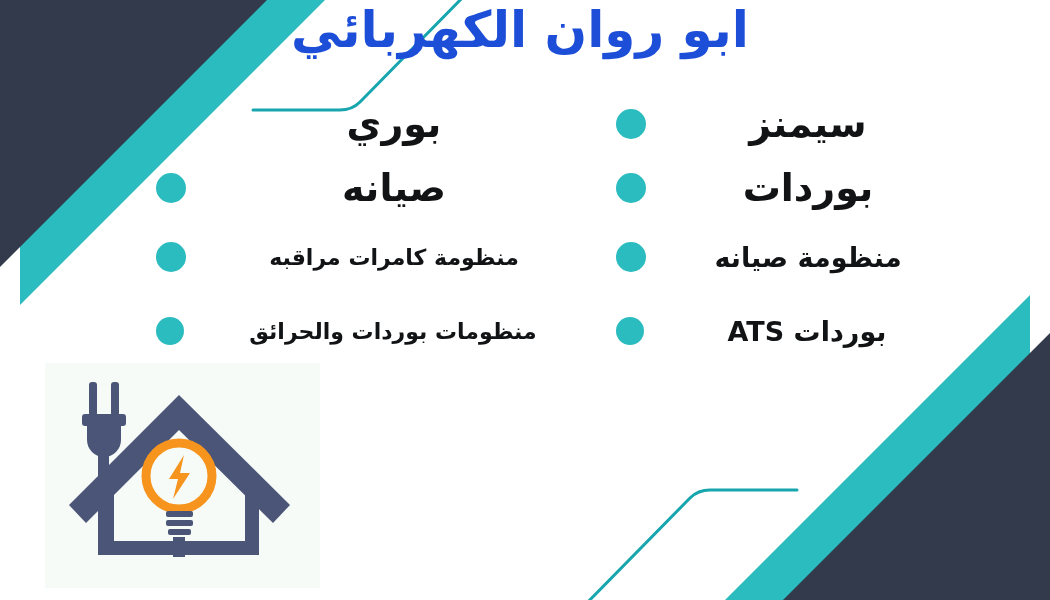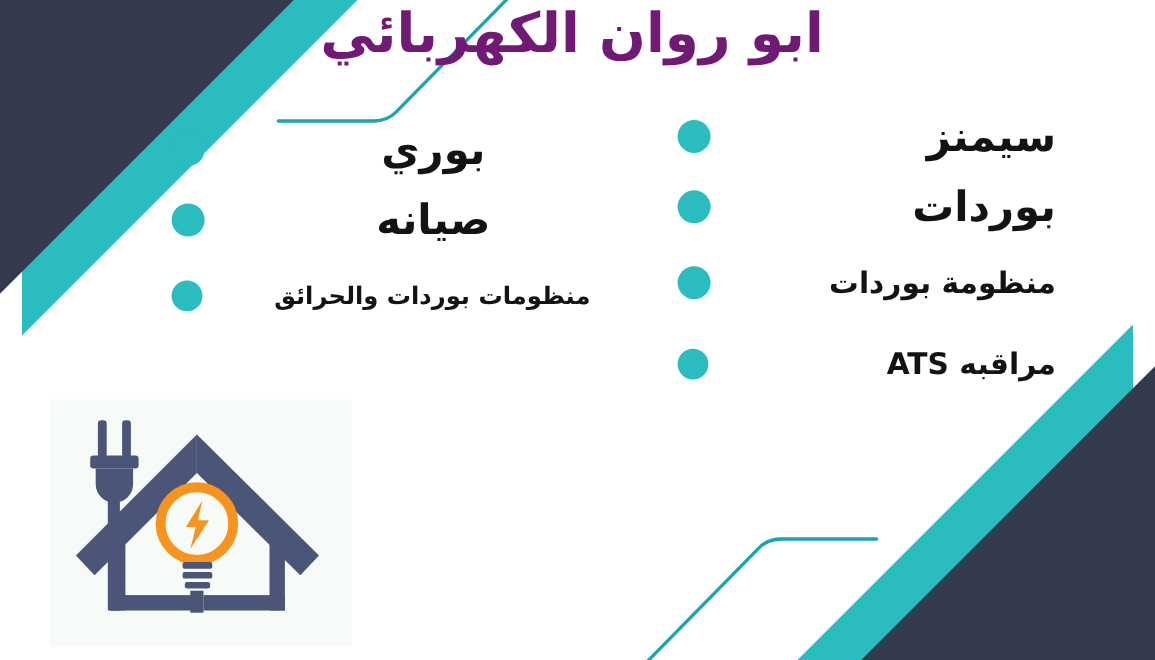--- a/index.html
+++ b/index.html
@@ -30,34 +30,34 @@
   .title {
     position: absolute;
     top: 2px;
     left: 0;
     width: 1050px;
     text-align: center;
     padding-right: 10px;
     box-sizing: border-box;
     font-size: 50px;
     font-weight: 700;
-    color: #701a75;
+    color: #1d4ed8;
     letter-spacing: 0px;
     line-height: 1.15;
     direction: rtl;
     white-space: nowrap;
   }
 
   
   .col {
     position: absolute;
     direction: rtl;
   }
   .col-right { left: 600px; top: 92px; width: 360px; }
-  .col-left  { left: 140px; top: 104px; width: 440px; }
+  .col-left  { left: 140px; top: 92px; width: 440px; }
 
   .row {
     position: relative;
     display: flex;
     flex-direction: row-reverse;
     align-items: center;
     justify-content: flex-start;
     height: 64px;
   }
   .row.tall { height: 74px; }
@@ -77,21 +77,21 @@
     text-align: center;
     color: #111315;
     font-weight: 700;
     direction: rtl;
     white-space: nowrap;
   }
   .sz-big   { font-size: 38px; }
   .sz-mid   { font-size: 27px; }
   .sz-small { font-size: 22px; }
 
-  .col-right .row-label { padding-left: 10px; text-align: right; }
+  .col-right .row-label { padding-left: 10px; }
   .col-left  .row-label { padding-left: 22px; }
 
   
   .logo-box {
     position: absolute;
     left: 45px;
     top: 363px;
     width: 275px;
     height: 225px;
     background: #f7fbf7;
@@ -146,42 +146,46 @@
       <span class="row-label sz-big">سيمنز</span>
     </div>
 
     <div class="row">
       <span class="bullet"></span>
       <span class="row-label sz-big">بوردات</span>
     </div>
 
     <div class="row tall">
       <span class="bullet"></span>
-      <span class="row-label sz-mid">منظومة بوردات</span>
+      <span class="row-label sz-mid">منظومة صيانه</span>
     </div>
 
     <div class="row tall">
       <span class="bullet sm"></span>
-      <span class="row-label sz-mid">مراقبه ATS</span>
+      <span class="row-label sz-mid">بوردات ATS</span>
     </div>
 
   </div>
 
   <div class="col col-left">
 
     <div class="row">
       <span class="bullet"></span>
       <span class="row-label sz-big">بوري</span>
     </div>
 
     <div class="row">
       <span class="bullet"></span>
       <span class="row-label sz-big">صيانه</span>
     </div>
 
+    <div class="row tall">
+      <span class="bullet"></span>
+      <span class="row-label sz-small">منظومة كامرات مراقبه</span>
+    </div>
 
     <div class="row tall">
       <span class="bullet sm"></span>
       <span class="row-label sz-small">منظومات بوردات والحرائق</span>
     </div>
 
   </div>
 
   <div class="logo-box">
     <svg width="275" height="225" viewBox="0 0 275 225">

